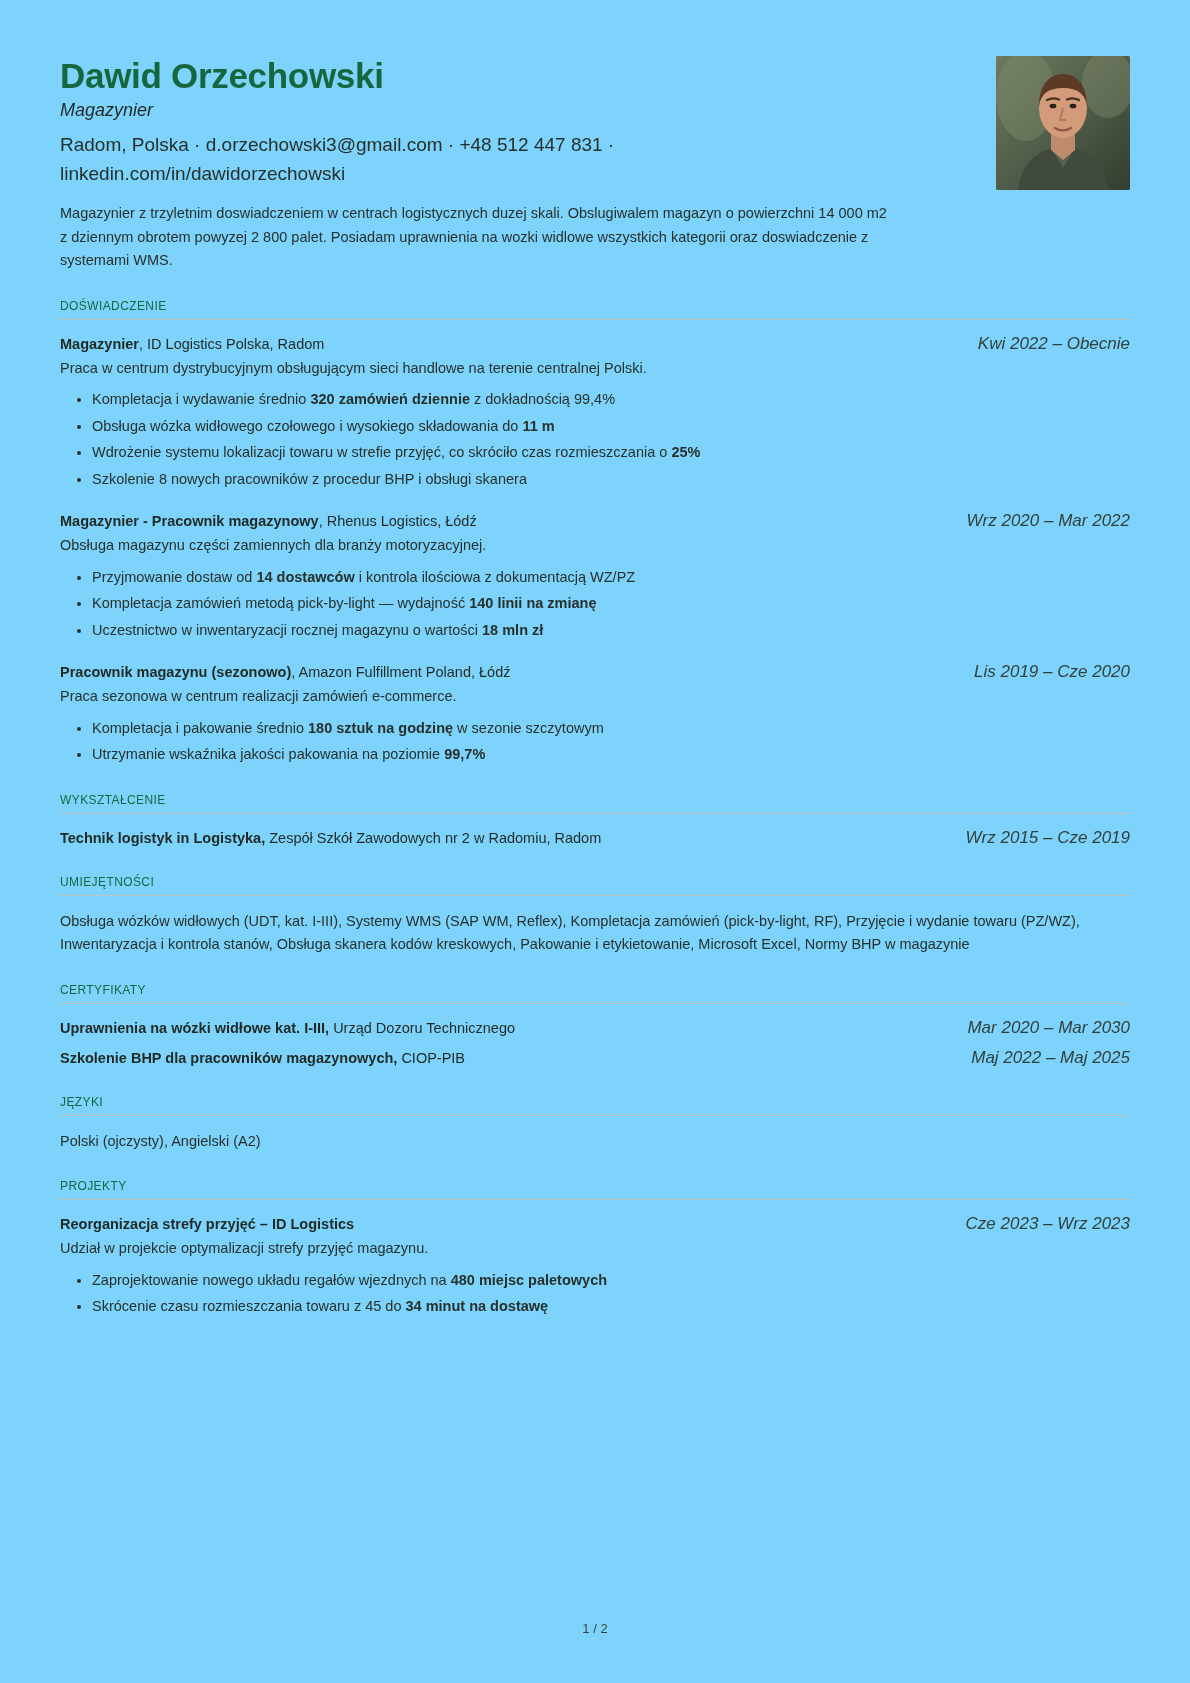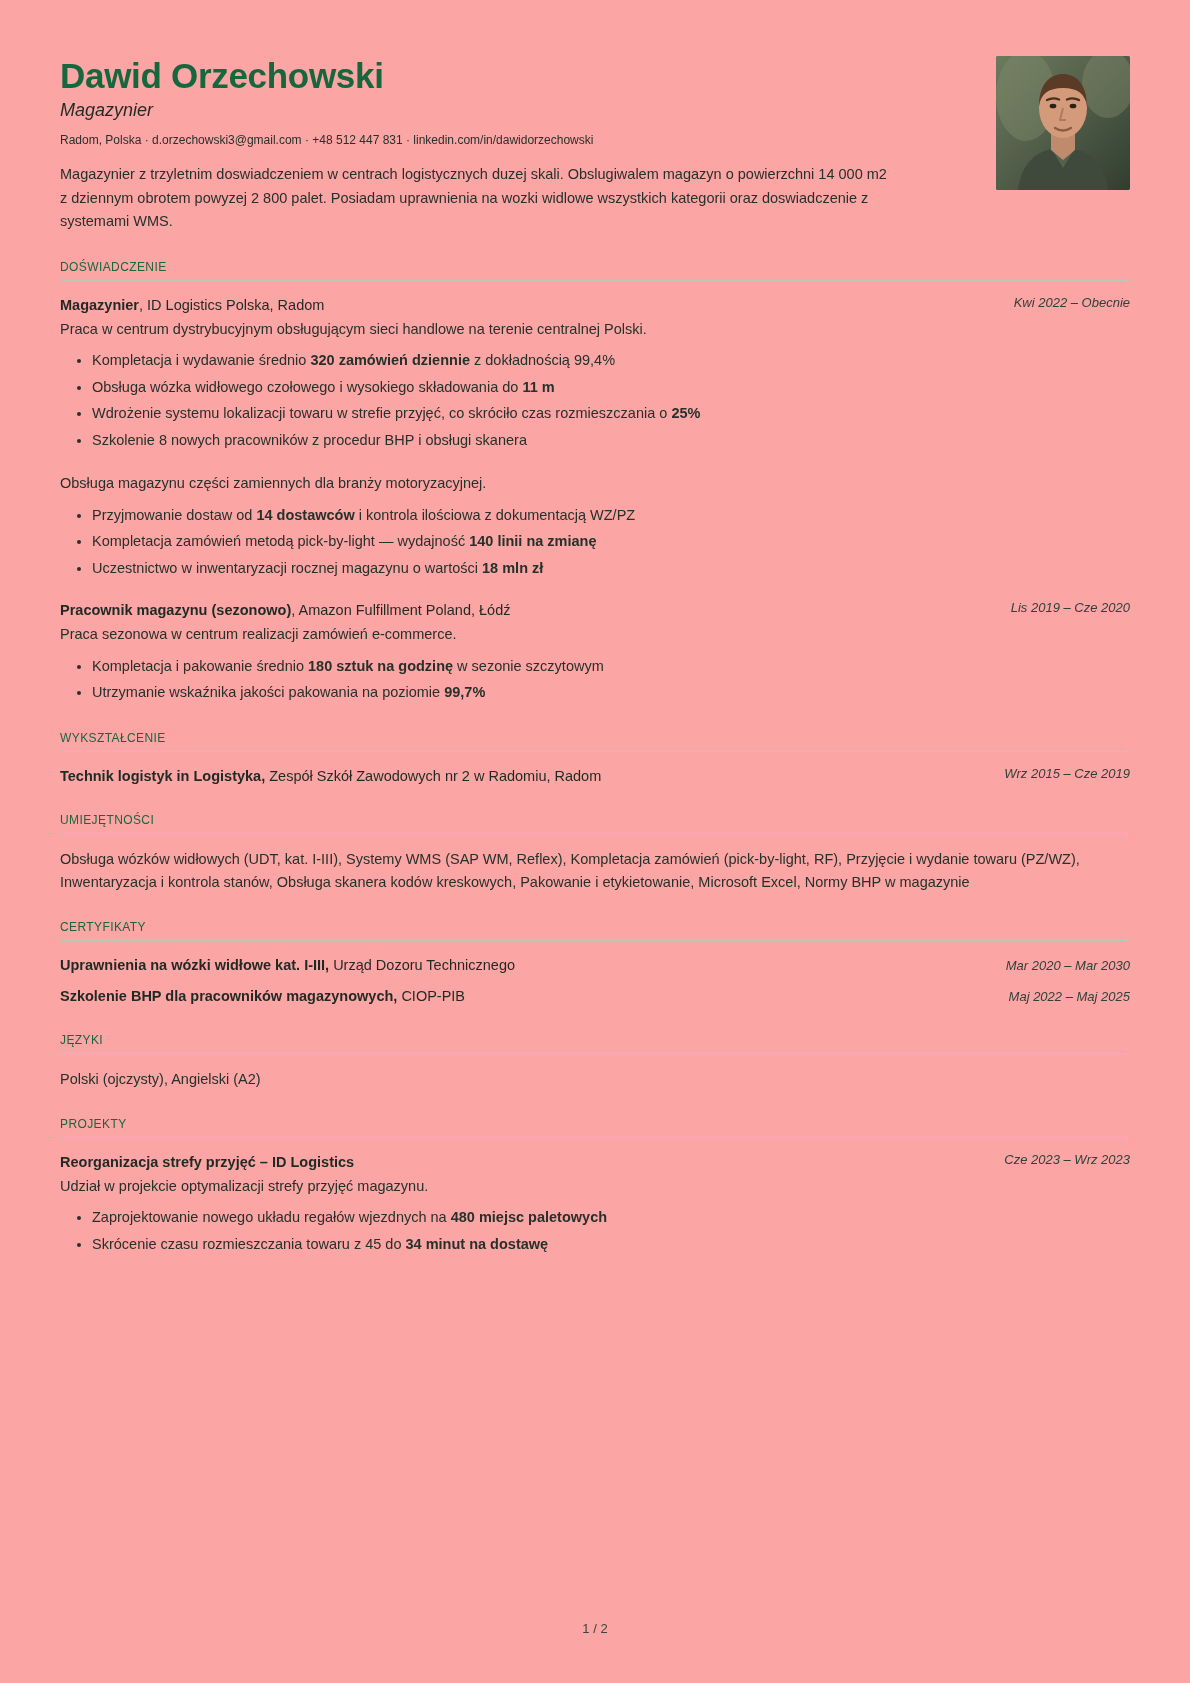--- a/index.html
+++ b/index.html
@@ -9,21 +9,21 @@
     background: #eef3ef;
   }
   body {
     font-family: "Liberation Sans", sans-serif;
     color: #1f2a24;
   }
   .page {
     width: 1190px;
     min-height: 1683px;
     margin: 0 auto;
-    background: #fca5a5;
+    background: #7dd3fc;
     position: relative;
     padding: 56px 60px 0 60px;
   }
   
   .header {
     display: flex;
     align-items: flex-start;
     justify-content: space-between;
     gap: 30px;
   }
@@ -36,21 +36,21 @@
     margin: 0 0 4px 0;
     line-height: 1.15;
   }
   .job-title {
     font-size: 18px;
     font-style: italic;
     color: #1f2a24;
     margin: 0 0 10px 0;
   }
   .contact-line {
-    font-size: 12px;
+    font-size: 19px;
     color: #26312b;
     line-height: 1.5;
     margin-bottom: 14px;
   }
   .summary {
     font-size: 14.5px;
     line-height: 1.62;
     color: #26312b;
   }
   .photo {
@@ -87,21 +87,21 @@
     justify-content: space-between;
     gap: 16px;
   }
   .entry-title {
     font-size: 14.5px;
     color: #1f2a24;
     line-height: 1.45;
   }
   .entry-title b { font-weight: bold; }
   .entry-date {
-    font-size: 13px;
+    font-size: 17px;
     font-style: italic;
     color: #30403a;
     white-space: nowrap;
     flex: 0 0 auto;
   }
   .entry-desc {
     font-size: 14.5px;
     color: #26312b;
     line-height: 1.55;
     margin-top: 2px;
@@ -197,20 +197,24 @@
       <div class="entry-desc">Praca w centrum dystrybucyjnym obsługującym sieci handlowe na terenie centralnej Polski.</div>
       <ul class="bullets">
         <li><span>Kompletacja i wydawanie średnio </span><b>320 zamówień dziennie</b><span> z dokładnością 99,4%</span></li>
         <li><span>Obsługa wózka widłowego czołowego i wysokiego składowania do </span><b>11 m</b><span></span></li>
         <li><span>Wdrożenie systemu lokalizacji towaru w strefie przyjęć, co skróciło czas rozmieszczania o </span><b>25%</b><span></span></li>
         <li><span>Szkolenie 8 nowych pracowników z procedur BHP i obsługi skanera</span><b></b><span></span></li>
       </ul>
     </div>
 
     <div class="entry">
+      <div class="entry-head">
+        <div class="entry-title"><b>Magazynier - Pracownik magazynowy</b><span>, Rhenus Logistics, Łódź</span></div>
+        <div class="entry-date">Wrz 2020 – Mar 2022</div>
+      </div>
       <div class="entry-desc">Obsługa magazynu części zamiennych dla branży motoryzacyjnej.</div>
       <ul class="bullets">
         <li><span>Przyjmowanie dostaw od </span><b>14 dostawców</b><span> i kontrola ilościowa z dokumentacją WZ/PZ</span></li>
         <li><span>Kompletacja zamówień metodą pick-by-light — wydajność </span><b>140 linii na zmianę</b><span></span></li>
         <li><span>Uczestnictwo w inwentaryzacji rocznej magazynu o wartości </span><b>18 mln zł</b><span></span></li>
       </ul>
     </div>
 
     <div class="entry">
       <div class="entry-head">

